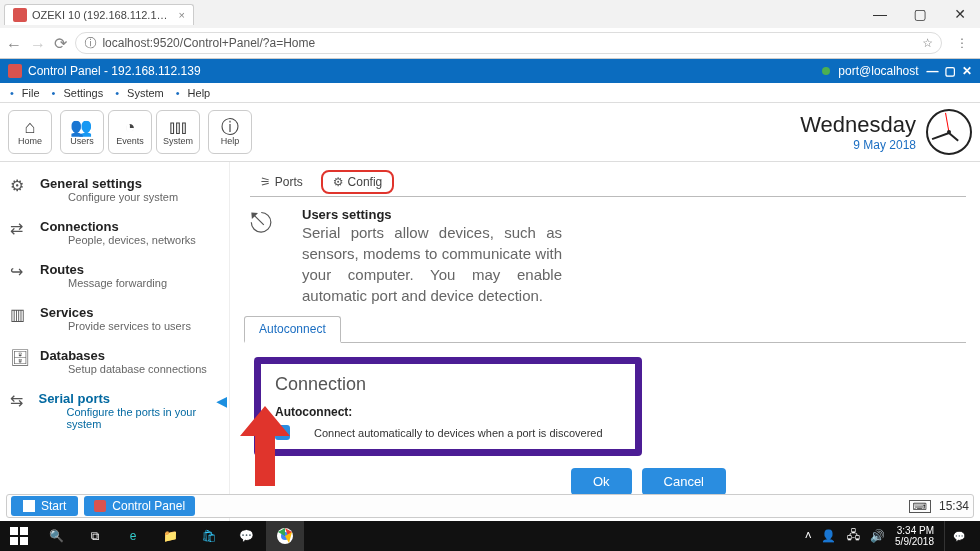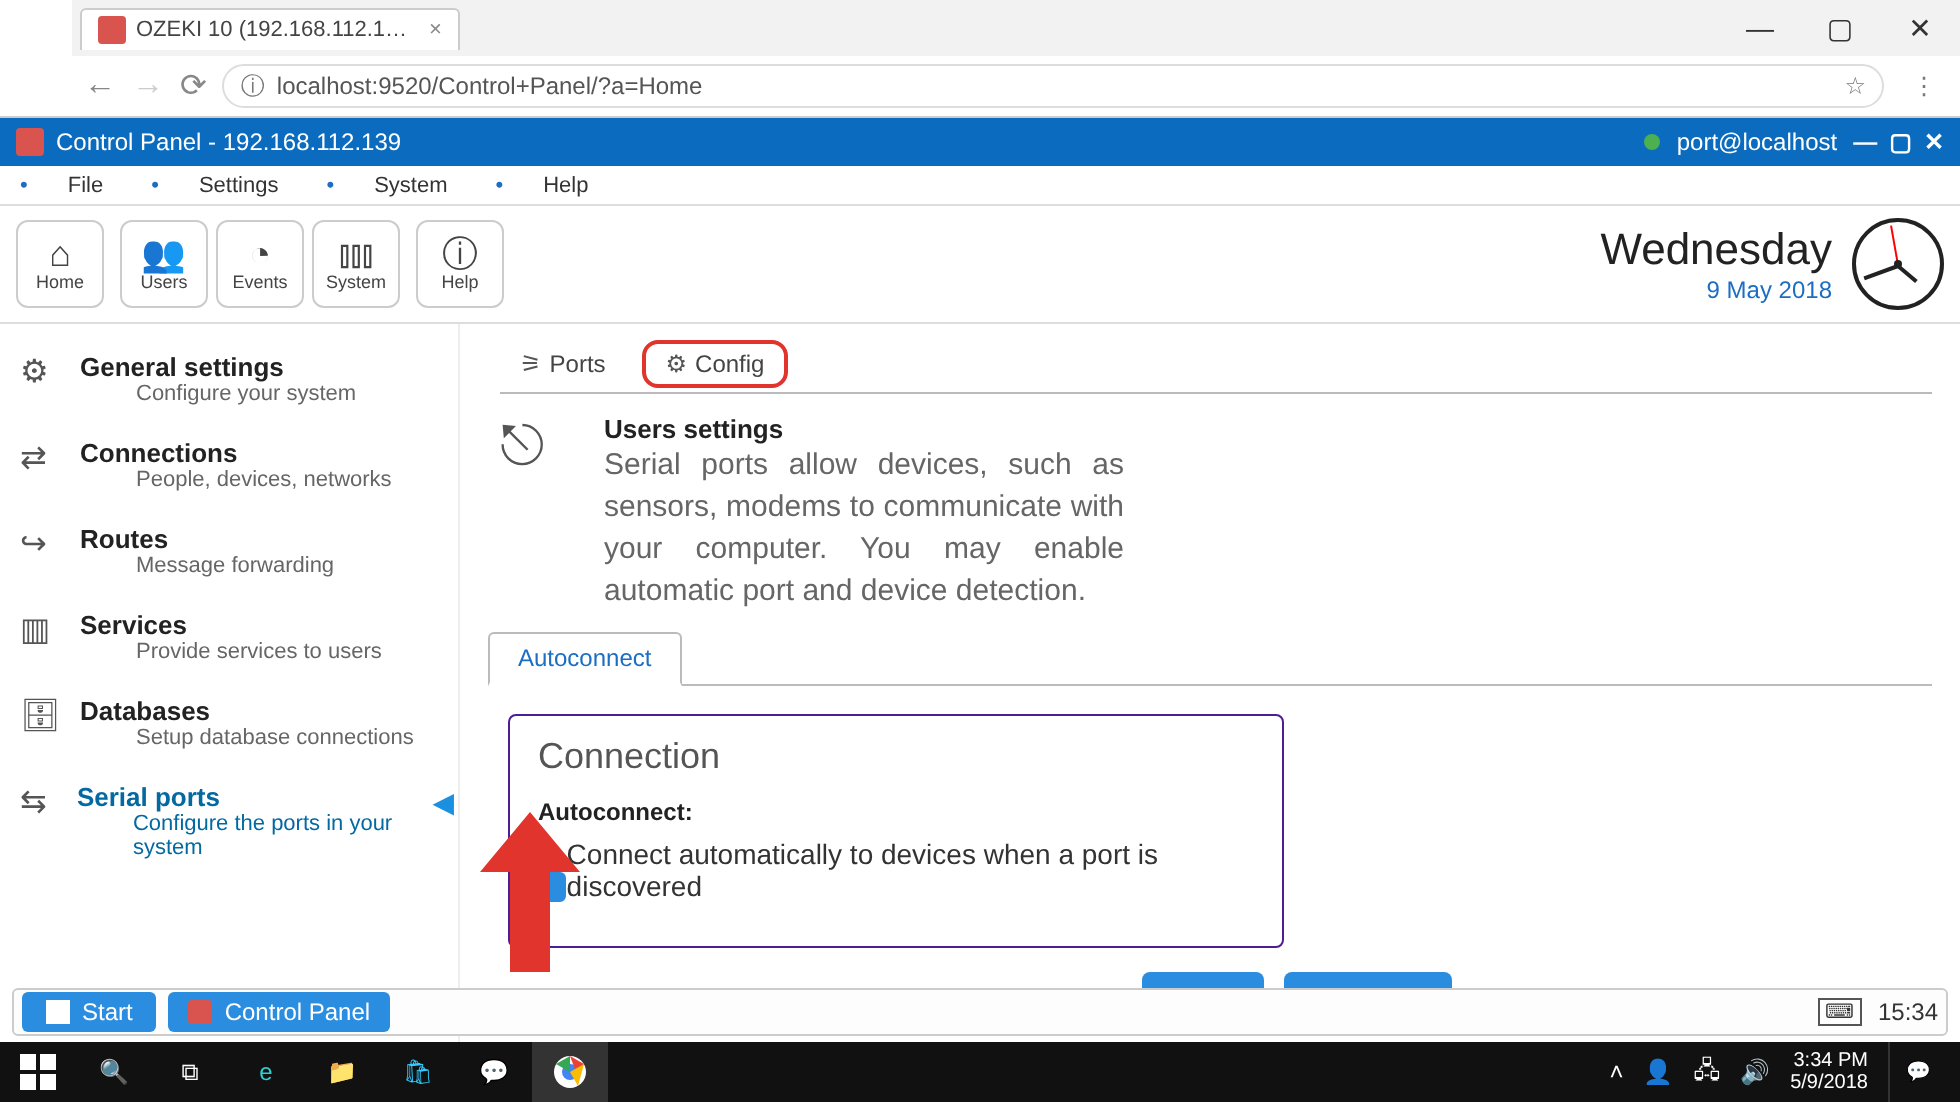--- a/index.html
+++ b/index.html
@@ -1,19 +1,19 @@
 <!DOCTYPE html>
 <html><head>
 <meta charset="utf-8">
 <style>
 * { box-sizing: border-box; margin: 0; padding: 0; font-family: "Segoe UI", Arial, sans-serif; }
 body { width: 980px; height: 551px; overflow: hidden; background: #fff; font-size: 12px; }
 
 
-.browser-chrome { background: #fff; border-bottom: 1px solid #ccc; padding-left: 36px; }
+.browser-chrome { background: #fff; border-bottom: 1px solid #ccc; }
 .tab-bar { display: flex; align-items: center; height: 28px; background: #f2f2f2; padding-left: 4px; }
 .browser-tab { display: flex; align-items: center; background: #fff; border: 1px solid #ccc; border-bottom: none; border-radius: 3px 3px 0 0; padding: 3px 8px; font-size: 11px; color: #444; gap:5px;}
 .browser-tab .fav { width: 14px; height: 14px; background: #d9534f; border-radius: 2px; display: inline-block; }
 .browser-tab .close { margin-left: 6px; color: #888; }
 .win-controls { margin-left: auto; display: flex; }
 .win-controls span { width: 40px; height: 28px; display: flex; align-items: center; justify-content: center; font-size: 14px; color: #333; }
 .addr-bar { display: flex; align-items: center; height: 30px; padding: 0 6px; gap: 8px; }
 .addr-bar .nav-icon { color: #888; font-size: 16px; }
 .url-box { flex: 1; display: flex; align-items: center; border: 1px solid #ddd; border-radius: 12px; height: 22px; padding: 0 8px; color: #555; font-size: 12px; }
 .url-box .info { margin-right: 6px; color: #777; }
@@ -23,21 +23,21 @@
 
 .app-header { background: #0b6cbf; color: #fff; display: flex; align-items: center; height: 24px; padding: 0 8px; font-size: 12px; }
 .app-header .logo { width: 14px; height: 14px; background: #d9534f; border-radius: 2px; margin-right: 6px; display:inline-block;}
 .app-header .right { margin-left: auto; display: flex; align-items: center; gap: 8px; }
 .app-header .dot { width: 8px; height: 8px; background: #4caf50; border-radius: 50%; }
 .app-header .wc { display: flex; gap: 6px; }
 .app-header .wc span { font-weight: bold; }
 
 
 .menu-bar { background: #fff; border-bottom: 1px solid #ddd; height: 20px; display: flex; align-items: center; padding: 0 4px; font-size: 11px; color: #333; }
-.menu-bar span { margin: 0 18px; }
+.menu-bar span { margin: 0 6px; }
 .menu-bar .bullet { color: #1b6ec2; margin: 0 2px 0 6px; }
 
 
 .toolbar-row { display: flex; align-items: center; padding: 6px 8px; border-bottom: 1px solid #ddd; }
 .toolbar-group { display: flex; gap: 4px; }
 .tool-btn { width: 44px; height: 44px; border: 1px solid #ccc; border-radius: 6px; display: flex; flex-direction: column; align-items: center; justify-content: center; font-size: 9px; color: #444; background: #fff; }
 .tool-btn .ic { font-size: 18px; line-height: 18px; }
 .tool-spacer { width: 8px; }
 .clock-area { margin-left: auto; display: flex; align-items: center; gap: 10px; }
 .date-block { text-align: right; }
@@ -68,25 +68,25 @@
 .tab .ic { font-size: 12px; color: #555; }
 .tab.highlight { border: 2px solid #e0342c; border-radius: 8px; position: relative; }
 .port-info { display: flex; gap: 12px; margin: 10px 6px; }
 .port-info .pic { font-size: 28px; color: #555; width: 40px; }
 .port-info .pt .h { font-weight: bold; font-size: 13px; color: #222; }
 .port-info .pt .d { font-size: 15px; color: #666; max-width: 260px; text-align: justify; line-height: 1.4; }
 
 .subtabs { display: flex; border-bottom: 1px solid #bbb; margin-top: 8px; text-align: right; }
 .subtab { padding: 5px 14px; font-size: 12px; color: #1b6ec2; border: 1px solid #bbb; border-bottom: 2px solid #fff; border-radius: 3px 3px 0 0; background: #fff; margin-bottom: -1px; }
 
-.panel { border: 1px solid #4c1d95; border-radius: 4px; margin: 14px 2px 0 10px; padding: 10px 14px 22px; width: 388px; }
+.panel { border: 7px solid #4c1d95; border-radius: 4px; margin: 14px 2px 0 10px; padding: 10px 14px 9px; width: 388px; }
 .panel .ph { font-size: 18px; color: #555; margin-bottom: 8px; }
 .panel .pd { font-size: 11px; color: #666; line-height: 1.4; }
 .panel .lbl { font-weight: bold; font-size: 12px; margin-top: 10px; color: #222; }
-.panel .chk-row { display: flex; align-items: flex-end; gap: 0; margin-top: 6px; font-size: 14px; color: #333; }
+.panel .chk-row { display: flex; align-items: center; gap: 24px; margin-top: 6px; font-size: 11px; color: #333; }
 .panel .chk { width: 15px; height: 15px; border: 2px solid #2a8de0; border-radius: 3px; background: #2a8de0; }
 
 .red-arrow { position: absolute; left: 10px; top: 244px; }
 .red-arrow svg { width: 50px; height: 80px; }
 
 .btn-row { display: flex; gap: 10px; justify-content: flex-end; margin: 12px 240px 0 0; }
 .btn { padding: 6px 22px; border-radius: 4px; color: #fff; font-size: 13px; border: none; }
 .btn.ok { background: #2a8de0; }
 .btn.cancel { background: #2a8de0; }
 

